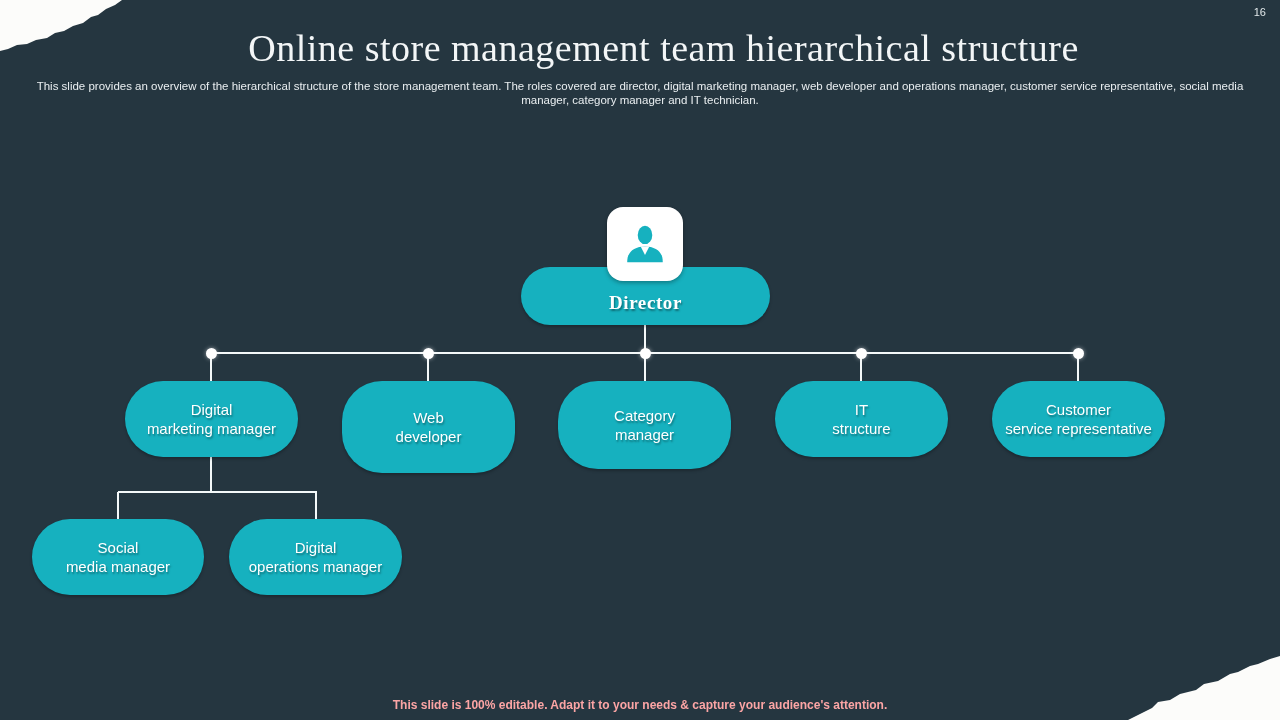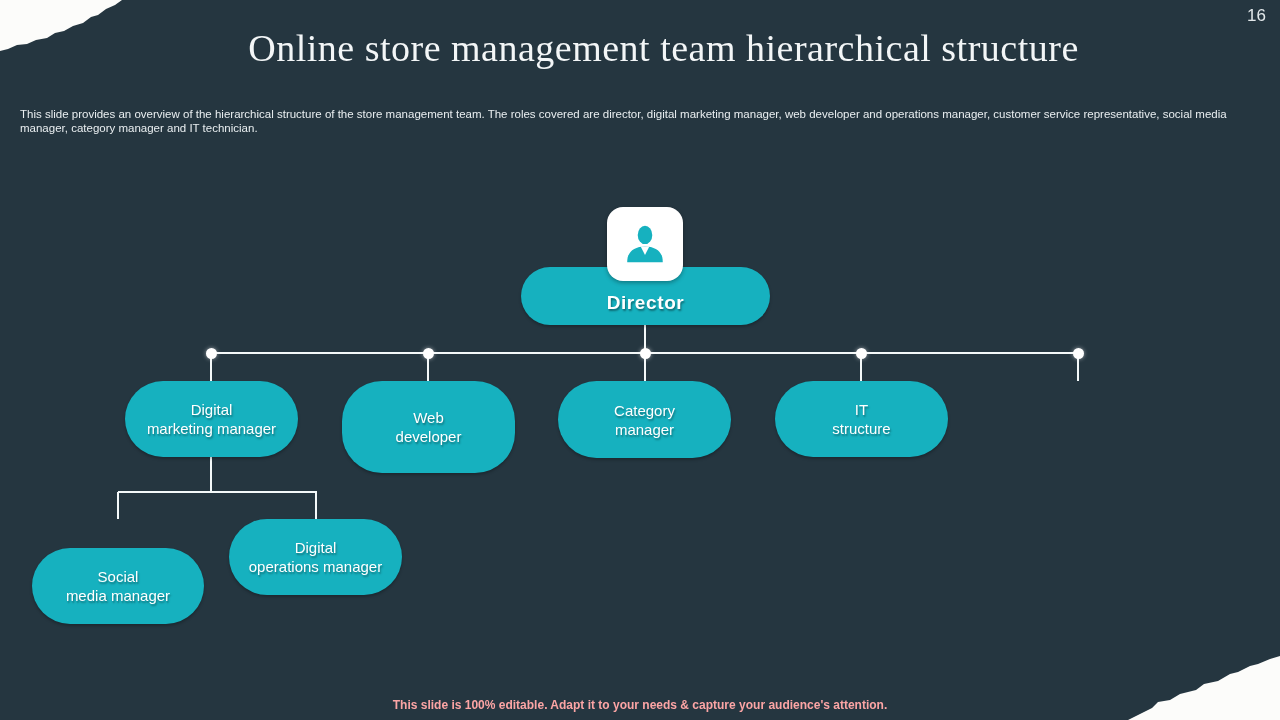--- a/index.html
+++ b/index.html
@@ -17,45 +17,45 @@
   
   .corner-svg { position: absolute; pointer-events: none; }
   #torn-tl { left: 0; top: 0; }
   #torn-br { right: 0; bottom: 0; }
 
   
   .page-number {
     position: absolute;
     top: 6px;
     right: 14px;
-    font-size: 17px;
+    font-size: 11px;
     color: #e2e8ea;
   }
   .title {
     position: absolute;
     top: 26px;
     left: 0;
     width: 1280px;
     text-align: center;
     font-family: "Liberation Serif", "DejaVu Serif", serif;
     font-weight: 400;
     font-size: 38px;
     letter-spacing: 0.5px;
     color: #f3f6f7;
     padding-left: 47px;
   }
   .subtitle {
     position: absolute;
     top: 79px;
     left: 20px;
     width: 1240px;
+    text-align: center;
     font-size: 11.5px;
     line-height: 14px;
     color: #e9eef0;
-    margin-top: 28px;
   }
 
   
   .pill {
     position: absolute;
     background: #16b1bf;
     border-radius: 40px;
     display: flex;
     align-items: center;
     justify-content: center;
@@ -70,21 +70,21 @@
     text-shadow: 1px 2px 2px rgba(0,0,0,0.35);
   }
 
   .pill-director {
     left: 521px; top: 267px; width: 249px; height: 58px;
     border-radius: 29px;
     align-items: flex-end;
     padding-bottom: 11px;
   }
   .director-label {
-    font-family: Liberation Sans, sans-serif;
+    font-family: Liberation Serif, serif;
     font-weight: 700;
     font-size: 19px;
     letter-spacing: 0.6px;
     text-shadow: 1px 2px 2px rgba(0,0,0,0.4);
   }
 
   .icon-card {
     position: absolute;
     left: 607px; top: 207px;
     width: 76px; height: 74px;
@@ -92,25 +92,25 @@
     border-radius: 16px;
     display: flex;
     align-items: center;
     justify-content: center;
     box-shadow: 0 2px 4px rgba(0,0,0,0.3);
   }
 
   
   .n1 { left: 125px;  top: 381px; width: 173px; height: 76px; }
   .n2 { left: 342px;  top: 381px; width: 173px; height: 92px; }
-  .n3 { left: 558px;  top: 381px; width: 173px; height: 77px; }
+  .n3 { left: 558px;  top: 381px; width: 173px; height: 88px; }
   .n4 { left: 775px;  top: 381px; width: 173px; height: 76px; }
   .n5 { left: 992px;  top: 381px; width: 173px; height: 76px; }
   
-  .m1 { left: 32px;   top: 548px; width: 172px; height: 76px; }
+  .m1 { left: 32px;   top: 519px; width: 172px; height: 76px; }
   .m2 { left: 229px;  top: 519px; width: 173px; height: 76px; }
 
   
   .line {
     position: absolute;
     background: #f4f9fa;
   }
   .hline { height: 2px; }
   .vline { width: 2px; }
 
@@ -190,20 +190,24 @@
 developer</span>
   </div>
   <div class="pill n3">
     <span class="pill-label">Category
 manager</span>
   </div>
   <div class="pill n4">
     <span class="pill-label">IT
 structure</span>
   </div>
+  <div class="pill n5">
+    <span class="pill-label">Customer
+service representative</span>
+  </div>
 
   <div class="pill m1">
     <span class="pill-label">Social
 media manager</span>
   </div>
   <div class="pill m2">
     <span class="pill-label">Digital
 operations manager</span>
   </div>
 

